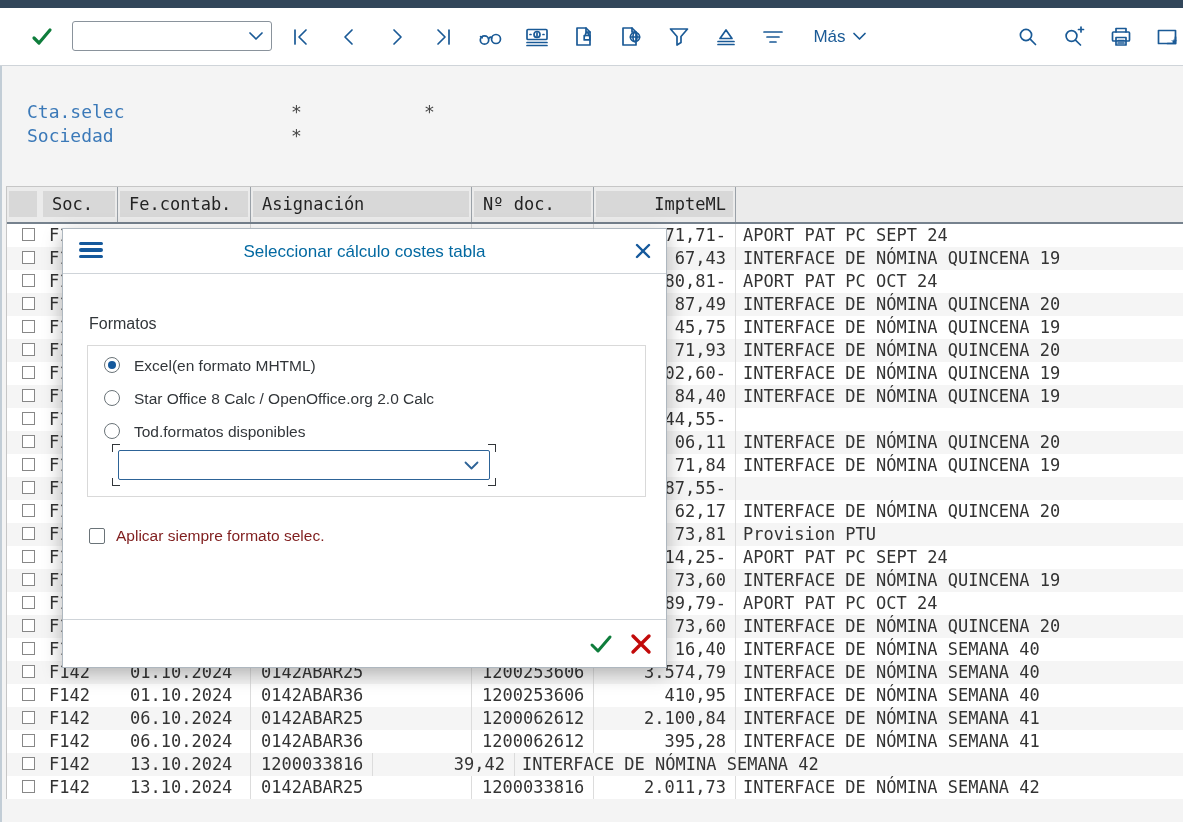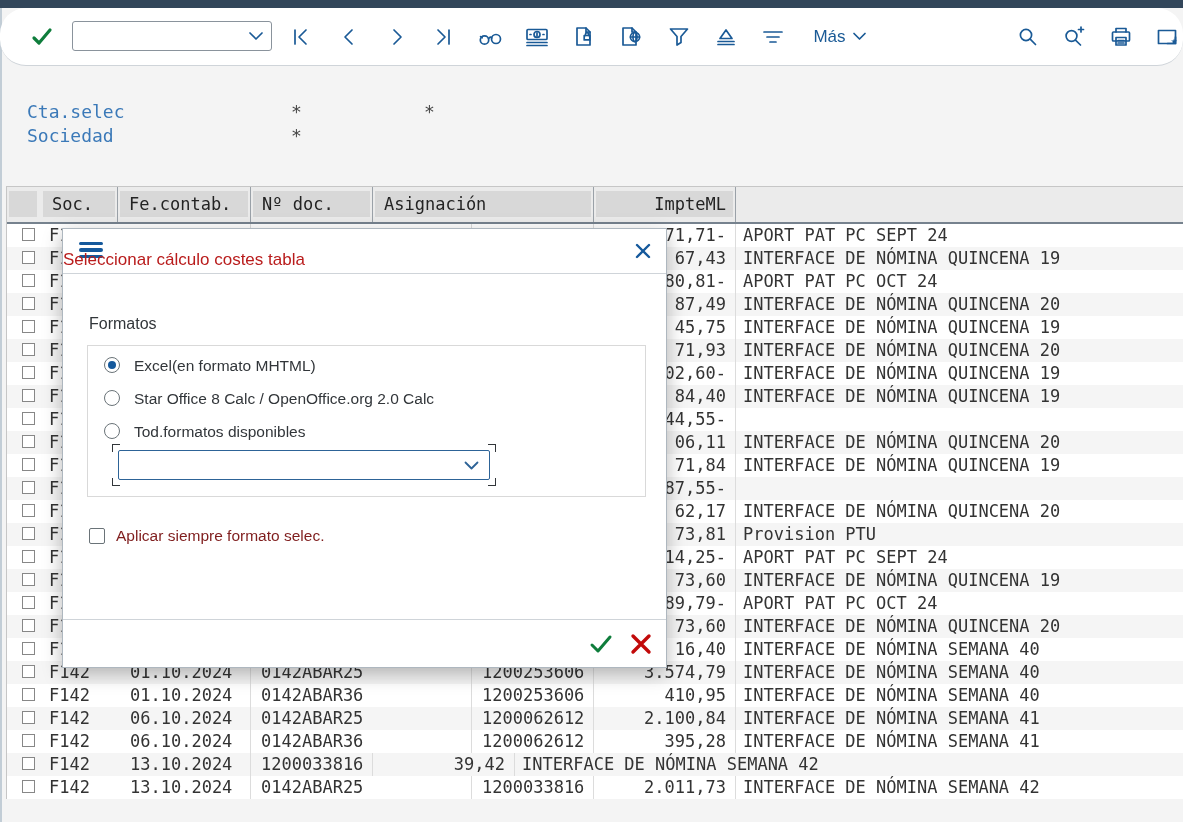--- a/index.html
+++ b/index.html
@@ -10,21 +10,20 @@
     -webkit-font-smoothing:antialiased;
   }
   .mono{font-family:"DejaVu Sans Mono", monospace;}
 
   
   .topbar{position:absolute;left:0;top:0;width:1183px;height:8px;background:#32465a;}
   .winborder{position:absolute;left:0;top:8px;width:2px;height:814px;background:#c2cdd6;}
   .toolbar{
     position:absolute;left:0;top:8px;width:1183px;height:57px;background:#ffffff;
     border-bottom:1px solid #cfd4d9;
-    border-radius:26px;
   }
   .tb-item{position:absolute;top:0;height:57px;display:flex;align-items:center;justify-content:center;}
   .tb-item svg{display:block;}
   .icon-stroke{stroke:#1a5a96;fill:none;stroke-width:1.7;stroke-linecap:round;stroke-linejoin:round;}
   .combobox{
     position:absolute;left:72px;top:13px;width:200px;height:30px;background:#fff;
     border:1px solid #8a939c;border-radius:3px;box-sizing:border-box;
   }
   .combobox .chev{position:absolute;right:7px;top:8px;}
   .mas{color:#1a5a96;font-size:17px;display:flex;align-items:center;gap:6px;}
@@ -69,22 +68,22 @@
   
   .dialog{
     position:absolute;left:62px;top:228px;width:605px;height:440px;background:#fff;
     border:1px solid #aeb7bf;box-sizing:border-box;z-index:10;
     box-shadow:0 6px 18px rgba(0,0,0,.28);
   }
   .dlg-head{position:absolute;left:0;top:0;right:0;height:44px;border-bottom:1px solid #cfd4d9;}
   .hamburger{position:absolute;left:16px;top:13px;width:24px;height:17px;cursor:pointer;}
   .hamburger i{display:block;height:3.2px;background:#15599c;border-radius:2px;margin-bottom:3.2px;}
   .dlg-title{
-    position:absolute;left:0;right:0;top:0;height:44px;line-height:46px;
-    font-size:17px;color:#b91c1c;margin-top:8px;
+    position:absolute;left:0;right:0;top:0;height:44px;line-height:46px;text-align:center;
+    font-size:17px;color:#0369a1;
   }
   .dlg-close{position:absolute;right:14px;top:13px;width:18px;height:18px;cursor:pointer;}
   .section-label{position:absolute;left:26px;top:86px;font-size:16px;color:#32363a;}
   .groupbox{position:absolute;left:24px;top:116px;width:559px;height:152px;border:1px solid #d9d9d9;box-sizing:border-box;}
   .radio-row{position:absolute;left:16px;height:22px;display:flex;gap:14px;}
   .radio-row .rb{
     width:16px;height:16px;border:1px solid #6a7378;border-radius:50%;background:#fff;
     box-sizing:border-box;position:relative;flex:0 0 auto;
   }
   .radio-row.selected .rb::after{
@@ -241,25 +240,25 @@
   <div class="hrow">
     <div class="hcell c0 hc0">
         <div class="hbox"></div>
       </div>
     <div class="hcell" style="width:77px;">
         <div class="hbox">Soc.</div>
       </div>
     <div class="hcell" style="width:133px;">
         <div class="hbox">Fe.contab.</div>
       </div>
+    <div class="hcell" style="width:221px;">
+        <div class="hbox">Asignación</div>
+      </div>
     <div class="hcell" style="width:122px;">
         <div class="hbox">Nº doc.</div>
-      </div>
-    <div class="hcell" style="width:221px;">
-        <div class="hbox">Asignación</div>
       </div>
     <div class="hcell" style="width:142px;">
         <div class="hbox right">ImpteML</div>
       </div>
   </div>
   <div id="tbody">
       <div class="trow">
         <div class="td c0">
           <span class="cb"></span>
         </div>

